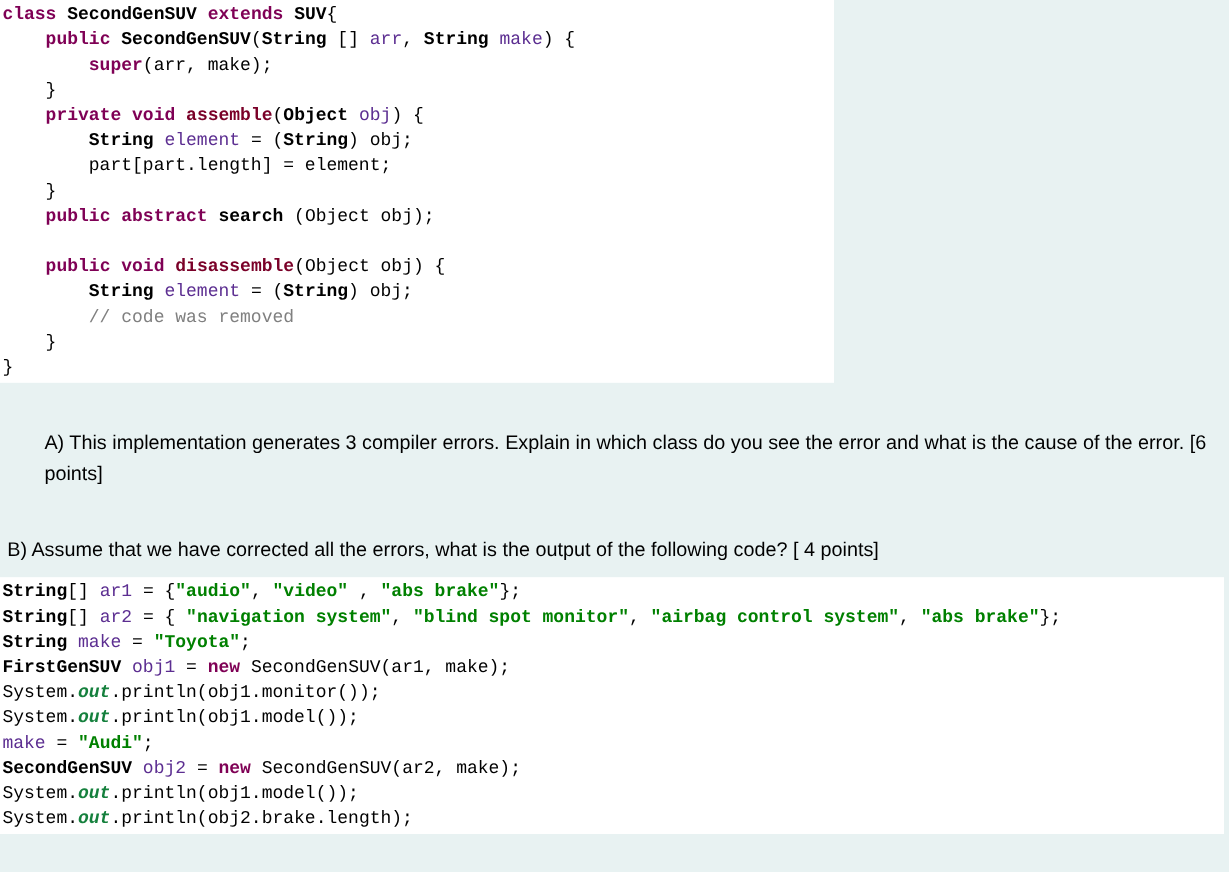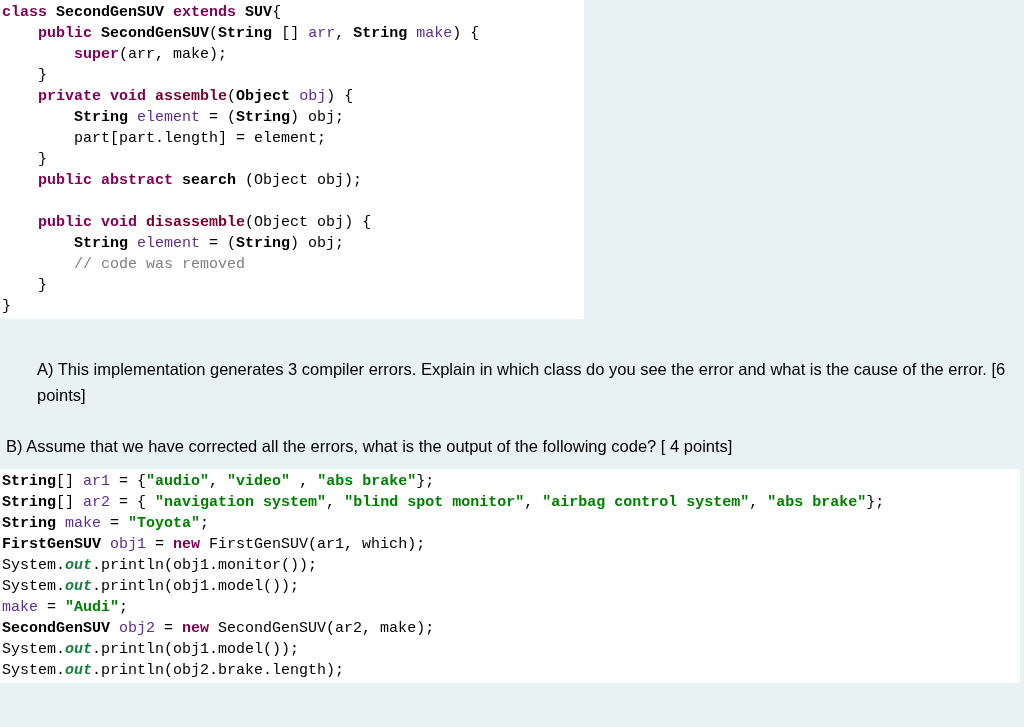--- a/index.html
+++ b/index.html
@@ -15,42 +15,42 @@
     }
     .code-block {
       background: #ffffff;
       font-family: Consolas, 'Courier New', monospace;
       font-size: 15px;
       line-height: 1.4;
       white-space: pre;
       padding: 0;
     }
     .code-block-1 {
-      width: 584px;
+      width: 695px;
       padding: 2px 0 2px 2px;
     }
     .code-block-2 {
       width: 1020px;
       padding: 2px 0 2px 2px;
       margin-top: 6px;
     }
     .question {
       font-family: Arial, sans-serif;
       font-size: 16.5px;
       line-height: 1.5;
       color: #000;
       padding: 4px 6px;
     }
     .question-a {
       margin-top: 34px;
       line-height: 1.55;
       padding-left: 37px;
     }
     .question-b {
-      margin-top: 18px;
+      margin-top: 30px;
     }
     .kw1 { color: #7f0055; font-weight: bold; }
     .type { color: #000; font-weight: bold; }
     .cls { color: #000; font-weight: bold; }
     .method { color: #7a0028; font-weight: bold; }
     .methodb { color: #000; font-weight: bold; }
     .var { color: #5c2e91; }
     .str { color: #008000; font-weight: bold; }
     .comment { color: #808080; }
     .out { color: #15803d; font-style: italic; font-weight: bold; }
@@ -74,19 +74,19 @@
     <span>}</span>
 <span>}</span></div>
 
 <div class="question question-a">A) This implementation generates 3 compiler errors. Explain in which class do you see the error and what is the cause of the error. [6 points]</div>
 
 <div class="question question-b">B) Assume that we have corrected all the errors, what is the output of the following code? [ 4 points]</div>
 
 <div class="code-block code-block-2"><span class="type">String</span><span>[]</span> <span class="var">ar1</span><span> = {</span><span class="str">"audio"</span><span>, </span><span class="str">"video"</span><span> , </span><span class="str">"abs brake"</span><span>};</span>
 <span class="type">String</span><span>[]</span> <span class="var">ar2</span><span> = { </span><span class="str">"navigation system"</span><span>, </span><span class="str">"blind spot monitor"</span><span>, </span><span class="str">"airbag control system"</span><span>, </span><span class="str">"abs brake"</span><span>};</span>
 <span class="type">String</span> <span class="var">make</span><span> = </span><span class="str">"Toyota"</span><span>;</span>
-<span class="type">FirstGenSUV</span> <span class="var">obj1</span><span> = </span><span class="kw1">new</span><span> FirstGenSUV(ar1, which);</span>
+<span class="type">FirstGenSUV</span> <span class="var">obj1</span><span> = </span><span class="kw1">new</span><span> SecondGenSUV(ar1, make);</span>
 <span>System.</span><span class="out">out</span><span>.println(obj1.monitor());</span>
 <span>System.</span><span class="out">out</span><span>.println(obj1.model());</span>
 <span class="var">make</span><span> = </span><span class="str">"Audi"</span><span>;</span>
 <span class="type">SecondGenSUV</span> <span class="var">obj2</span><span> = </span><span class="kw1">new</span><span> SecondGenSUV(ar2, make);</span>
 <span>System.</span><span class="out">out</span><span>.println(obj1.model());</span>
 <span>System.</span><span class="out">out</span><span>.println(obj2.brake.length);</span></div>
 
 </body></html>

